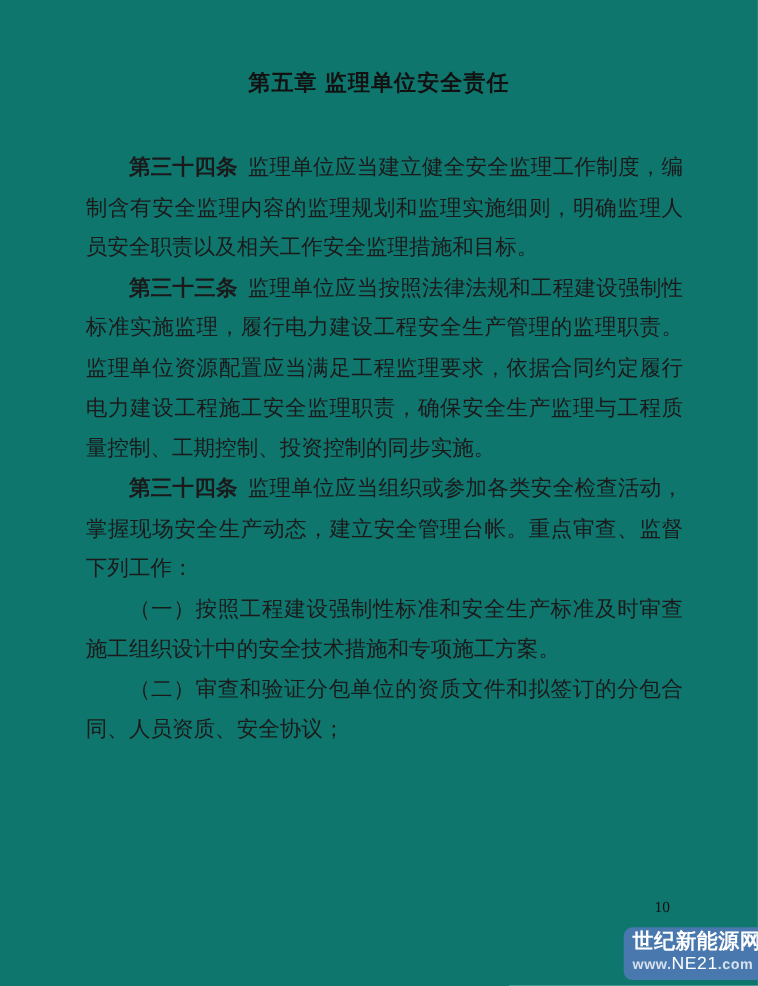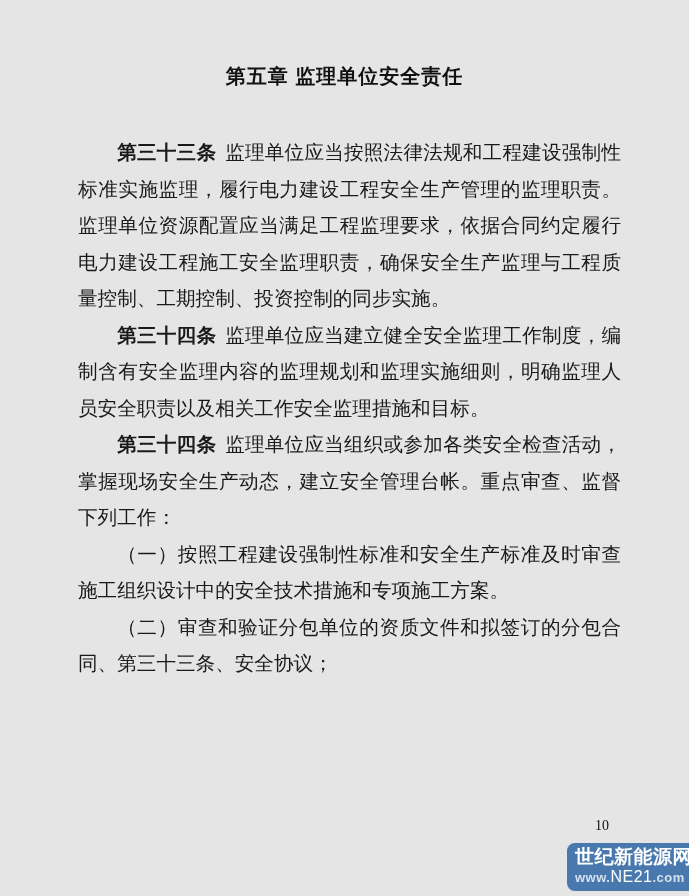--- a/index.html
+++ b/index.html
@@ -4,21 +4,21 @@
 <style>
   html,body{margin:0;padding:0;}
   body{
     width:689px;height:896px;
     background:#ffffff;
     position:relative;
     overflow:hidden;
     font-family:"Liberation Serif", serif;
     color:#1a1a1a;
   }
-  .page{position:absolute;inset:0;overflow:hidden;background:#e5e5e5;}
+  .page{position:absolute;inset:0;overflow:hidden;background:#0f766e;}
   .title{
     position:absolute;top:64px;left:0;right:0;
     margin:0;text-align:center;
     font-family:"Liberation Sans", sans-serif;
     font-size:20px;line-height:24px;font-weight:bold;
     letter-spacing:1px;color:#111111;
   }
   .body-text{
     position:absolute;top:135px;left:78px;width:543px;
     font-size:19.6px;line-height:36.5px;
@@ -62,29 +62,29 @@
   }
 </style>
 </head>
 <body>
 
 <div class="page">
 
   <h1 class="title">第五章 监理单位安全责任</h1>
 
   <div class="body-text">
+    <p class="para"><b class="term">第三十四条</b><span>监理单位应当建立健全安全监理工作制度，编制含有安全监理内容的监理规划和监理实施细则，明确监理人员安全职责以及相关工作安全监理措施和目标。</span></p>
+
     <p class="para"><b class="term">第三十三条</b><span>监理单位应当按照法律法规和工程建设强制性标准实施监理，履行电力建设工程安全生产管理的监理职责。监理单位资源配置应当满足工程监理要求，依据合同约定履行电力建设工程施工安全监理职责，确保安全生产监理与工程质量控制、工期控制、投资控制的同步实施。</span></p>
-
-    <p class="para"><b class="term">第三十四条</b><span>监理单位应当建立健全安全监理工作制度，编制含有安全监理内容的监理规划和监理实施细则，明确监理人员安全职责以及相关工作安全监理措施和目标。</span></p>
 
     <p class="para"><b class="term">第三十四条</b><span>监理单位应当组织或参加各类安全检查活动，掌握现场安全生产动态，建立安全管理台帐。重点审查、监督下列工作：</span></p>
 
     <p class="para"><b class="term"></b><span>（一）按照工程建设强制性标准和安全生产标准及时审查施工组织设计中的安全技术措施和专项施工方案。</span></p>
 
-    <p class="para"><b class="term"></b><span>（二）审查和验证分包单位的资质文件和拟签订的分包合同、第三十三条、安全协议；</span></p>
+    <p class="para"><b class="term"></b><span>（二）审查和验证分包单位的资质文件和拟签订的分包合同、人员资质、安全协议；</span></p>
 
   </div>
 
   <div class="page-number">10</div>
 
   <div class="watermark">
     <div class="wm-name">世纪新能源网</div>
     <div class="wm-url"><span class="wm-www">www.</span><b class="wm-ne21">NE21</b><span class="wm-com">.com</span></div>
   </div>
 

